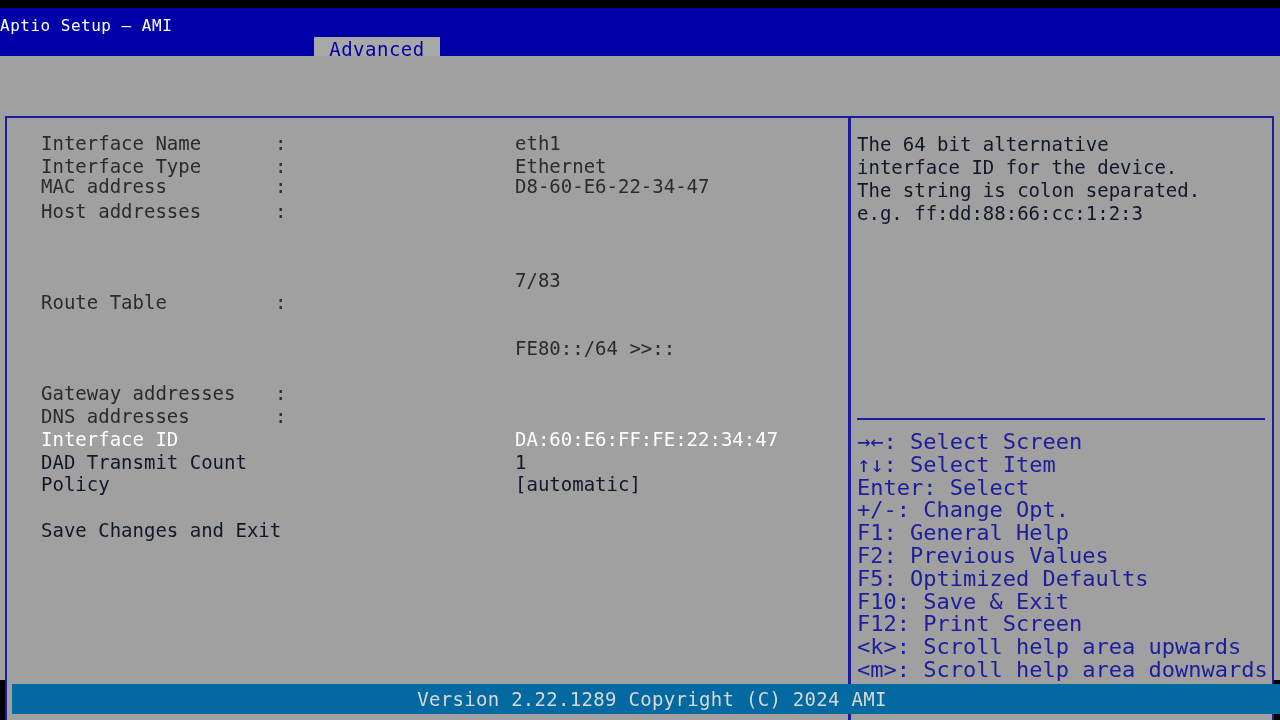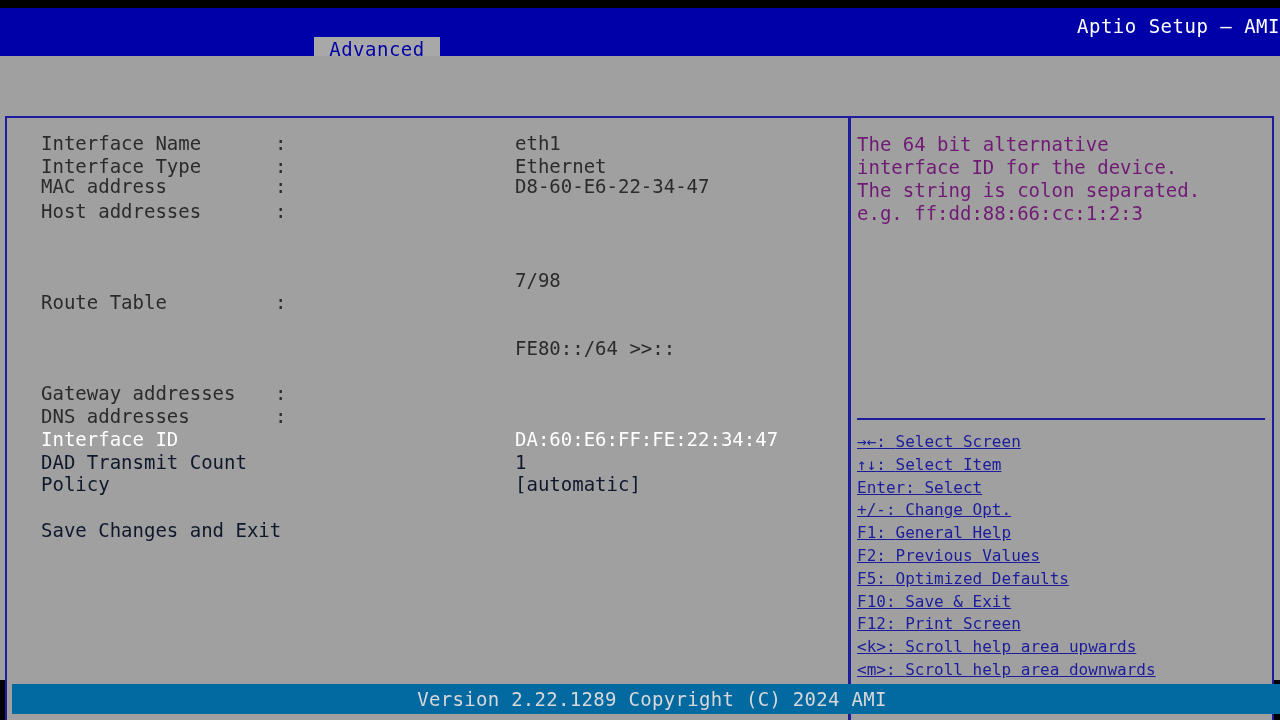--- a/index.html
+++ b/index.html
@@ -27,22 +27,22 @@
     top: 8px;
     width: 1280px;
     height: 48px;
     background: #0000a8;
   }
   .app-title {
     position: absolute;
     left: 0;
     top: 7px;
     width: 1280px;
-    text-align: right;
-    font-size: 19px;
+    text-align: left;
+    font-size: 16px;
     line-height: 22px;
     letter-spacing: 0.5px;
     color: #ffffff;
     white-space: pre;
   }
   .tabstrip {
     position: absolute;
     left: 0;
     top: 29px;
     width: 1280px;
@@ -119,41 +119,40 @@
   .c-sel      { color: #ffffff; }
 
   
   .help-text {
     position: absolute;
     left: 6px;
     top: 15px;
     width: 412px;
     font-size: 19px;
     line-height: 23px;
-    color: #701a75;
+    color: #0f172a;
     white-space: pre;
   }
   .help-sep {
     position: absolute;
     left: 6px;
     top: 300px;
     width: 408px;
     height: 0;
     border-top: 2px solid #1c1c9c;
   }
   .legend {
     position: absolute;
     left: 6px;
     top: 313px;
     width: 414px;
-    font-size: 16px;
+    font-size: 22px;
     line-height: 22.8px;
     color: #1c1c9c;
     white-space: pre;
-    text-decoration: underline;
   }
   .legend-line { height: 22.8px; white-space: pre; }
   .legend-key { white-space: pre; }
 
   
   .footer {
     position: absolute;
     left: 12px;
     top: 684px;
     width: 1280px;
@@ -185,21 +184,21 @@
     </div>
   </div>
 
   <div class="bodyarea">
 
     <div class="panel-left" id="panel-left">
         <div class="row" style="top: 14px;"><span class="cell-label c-dim">Interface Name</span><span class="cell-colon c-dim">:</span><span class="cell-value c-dim">eth1</span></div>
         <div class="row" style="top: 36.75px;"><span class="cell-label c-dim">Interface Type</span><span class="cell-colon c-dim">:</span><span class="cell-value c-dim">Ethernet</span></div>
         <div class="row" style="top: 57px;"><span class="cell-label c-dim">MAC address</span><span class="cell-colon c-dim">:</span><span class="cell-value c-dim">D8-60-E6-22-34-47</span></div>
         <div class="row" style="top: 82.25px;"><span class="cell-label c-dim">Host addresses</span><span class="cell-colon c-dim">:</span></div>
-        <div class="row" style="top: 150.5px;"><span class="cell-value c-dim">7/98</span></div>
+        <div class="row" style="top: 150.5px;"><span class="cell-value c-dim">7/83</span></div>
         <div class="row" style="top: 173.25px;"><span class="cell-label c-dim">Route Table</span><span class="cell-colon c-dim">:</span></div>
         <div class="row" style="top: 218.75px;"><span class="cell-value c-dim">FE80::/64 &gt;&gt;::</span></div>
         <div class="row" style="top: 264.25px;"><span class="cell-label c-dim">Gateway addresses</span><span class="cell-colon c-dim">:</span></div>
         <div class="row" style="top: 287px;"><span class="cell-label c-dim">DNS addresses</span><span class="cell-colon c-dim">:</span></div>
         <div class="row" style="top: 309.75px;"><span class="cell-label c-sel">Interface ID</span><span class="cell-value c-sel">DA:60:E6:FF:FE:22:34:47</span></div>
         <div class="row" style="top: 332.5px;"><span class="cell-label c-opt">DAD Transmit Count</span><span class="cell-value c-opt">1</span></div>
         <div class="row" style="top: 355.25px;"><span class="cell-label c-opt">Policy</span><span class="cell-value c-opt">[automatic]</span></div>
         <div class="row" style="top: 400.75px;"><span class="cell-label c-opt">Save Changes and Exit</span></div>
       </div>
 

